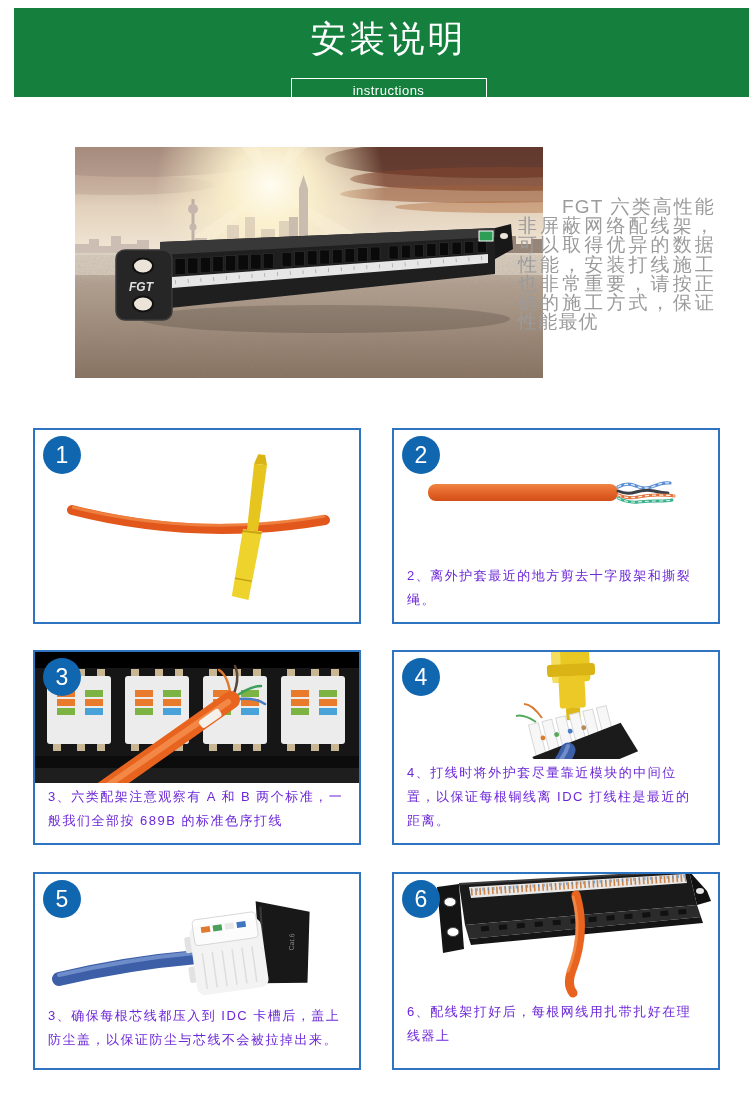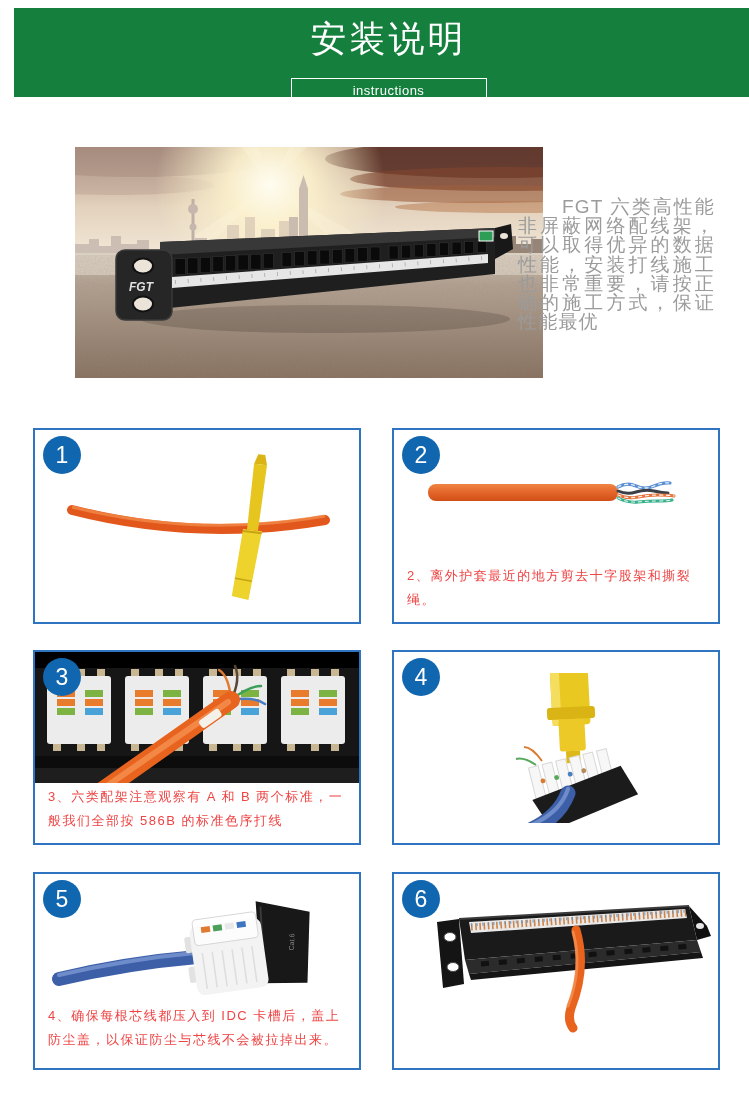--- a/index.html
+++ b/index.html
@@ -35,21 +35,21 @@
   .step-num {
     position:absolute; left:8px; top:6px; width:38px; height:38px;
     border-radius:50%; background:#1166b0; color:#fff; z-index:2;
     display:flex; align-items:center; justify-content:center;
     font-size:23px; font-weight:400;
   }
   .step-img { flex:1 1 auto; display:flex; align-items:center; justify-content:center; overflow:hidden; }
   .step-img.flush { align-items:flex-start; justify-content:flex-start; }
   .step-caption {
     flex:0 0 auto; padding:2px 13px 10px 13px;
-    font-size:13px; line-height:1.85; letter-spacing:1.5px; color:#ef4444;
+    font-size:13px; line-height:1.85; letter-spacing:1.5px; color:#6d28d9;
   }
   .pad-b-lg { padding-bottom:16px; }
   .pad-b-xl { padding-bottom:20px; }
 </style>
 </head>
 <body>
 
 <div class="header">
   <div class="header-title">安装说明</div>
   <div class="header-sub">instructions</div>
@@ -281,21 +281,21 @@
         <path d="M196,48 q10,-20 4,-34" stroke="#5a4638"></path>
         <path d="M196,48 q18,-14 30,-14" stroke="#3da05a"></path>
         <path d="M196,48 q22,-4 34,4" stroke="#4a7ec2"></path>
         <path d="M196,48 q-2,-24 -12,-30" stroke="#e07a30"></path>
       </g>
       <path d="M40,158 L196,48" stroke="#e8641e" stroke-width="18" stroke-linecap="round" fill="none"></path>
       <path d="M46,152 L193,50" stroke="#f59050" stroke-width="6" stroke-linecap="round" fill="none" opacity="0.8"></path>
       <rect x="163" y="62" width="24" height="9" rx="3" fill="#f4f1ea" transform="rotate(-35 175 66)"></rect>
     </svg>
   </div>
-  <div class="step-caption">3、六类配架注意观察有 A 和 B 两个标准，一般我们全部按 586B 的标准色序打线</div>
+  <div class="step-caption">3、六类配架注意观察有 A 和 B 两个标准，一般我们全部按 689B 的标准色序打线</div>
 </div>
 
 <div class="step-card col-r row-2">
   <div class="step-num">4</div>
   <div class="step-img">
     <svg width="300" height="150" viewBox="0 0 300 150">
       <g transform="rotate(-3 165 40)">
         <rect x="146" y="-6" width="38" height="58" rx="4" fill="#e9c822"></rect>
         <rect x="146" y="-6" width="9" height="58" fill="#f5dd5e"></rect>
         <rect x="141" y="34" width="48" height="12" rx="3" fill="#d9b414"></rect>
@@ -318,20 +318,21 @@
         <polygon points="124,116 218,104 228,136 136,150" fill="#1b1b1b"></polygon>
       </g>
       <g fill="none" stroke-width="2">
         <path d="M130,92 q-12,-8 -20,-6" stroke="#58a85c"></path>
         <path d="M136,88 q-10,-14 -18,-14" stroke="#d87c34"></path>
       </g>
       <path d="M162,120 Q150,152 104,164" stroke="#3c5fa8" stroke-width="15" fill="none" stroke-linecap="round"></path>
       <path d="M162,116 Q152,146 108,158" stroke="#7a97d2" stroke-width="4" fill="none" stroke-linecap="round" opacity="0.8"></path>
     </svg>
   </div>
+  <div class="step-caption">4、打线时将外护套尽量靠近模块的中间位置，以保证每根铜线离 IDC 打线柱是最近的距离。</div>
 </div>
 
 <div class="step-card col-l row-3">
   <div class="step-num">5</div>
   <div class="step-img">
     <svg width="300" height="150" viewBox="0 0 300 150">
       <path d="M12,116 Q80,100 150,94" stroke="#3c5fa8" stroke-width="14" fill="none" stroke-linecap="round"></path>
       <path d="M12,112 Q82,96 148,90" stroke="#7a97d2" stroke-width="4" fill="none" stroke-linecap="round" opacity="0.8"></path>
       <g transform="rotate(-8 200 92)">
         <polygon points="216,40 268,58 256,128 210,122" fill="#181818"></polygon>
@@ -349,21 +350,21 @@
             <line x1="206" y1="84" x2="206" y2="120"></line>
         </g>
         <rect x="150" y="50" width="64" height="26" rx="4" fill="#ffffff" opacity="0.82" stroke="#d0d0d0"></rect>
         <rect x="158" y="58" width="9" height="6" fill="#e07a30"></rect>
           <rect x="170" y="58" width="9" height="6" fill="#4aa05a"></rect>
         <rect x="182" y="58" width="9" height="6" fill="#e8e8e8"></rect>
           <rect x="194" y="58" width="9" height="6" fill="#3f74c0"></rect>
       </g>
     </svg>
   </div>
-  <div class="step-caption pad-b-lg">4、确保每根芯线都压入到 IDC 卡槽后，盖上防尘盖，以保证防尘与芯线不会被拉掉出来。</div>
+  <div class="step-caption pad-b-lg">3、确保每根芯线都压入到 IDC 卡槽后，盖上防尘盖，以保证防尘与芯线不会被拉掉出来。</div>
 </div>
 
 <div class="step-card col-r row-3">
   <div class="step-num">6</div>
   <div class="step-img">
     <svg width="310" height="150" viewBox="0 0 310 150">
       <g>
         <polygon points="288,10 306,30 310,40 296,44" fill="#101010"></polygon>
         <ellipse cx="299" cy="30" rx="4" ry="3" fill="#fff" opacity="0.9"></ellipse>
         <polygon points="36,26 58,23 63,88 42,92" fill="#141414"></polygon>
@@ -375,13 +376,14 @@
         <path d="M70,31 L285,17" stroke="#c87a3a" stroke-width="7" stroke-dasharray="1.6 2.6" opacity="0.9"></path>
         <path d="M70,29 L285,15" stroke="#4a90d8" stroke-width="3" stroke-dasharray="1.2 4.4" opacity="0.7"></path>
         <polygon points="64,64 296,44 300,56 68,78" fill="#2b2b2b"></polygon>
         <path d="M80,68 L290,50" stroke="#111" stroke-width="5" stroke-dasharray="8 10"></path>
         <polygon points="68,78 300,56 302,62 70,84" fill="#151515"></polygon>
       </g>
       <path d="M175,34 Q186,72 170,112 Q166,124 172,132" stroke="#e8641e" stroke-width="9" fill="none" stroke-linecap="round"></path>
       <path d="M172,36 Q182,72 167,110" stroke="#f59050" stroke-width="3" fill="none" stroke-linecap="round" opacity="0.8"></path>
     </svg>
   </div>
+  <div class="step-caption pad-b-xl">6、配线架打好后，每根网线用扎带扎好在理线器上</div>
 </div>
 
 </body></html>

